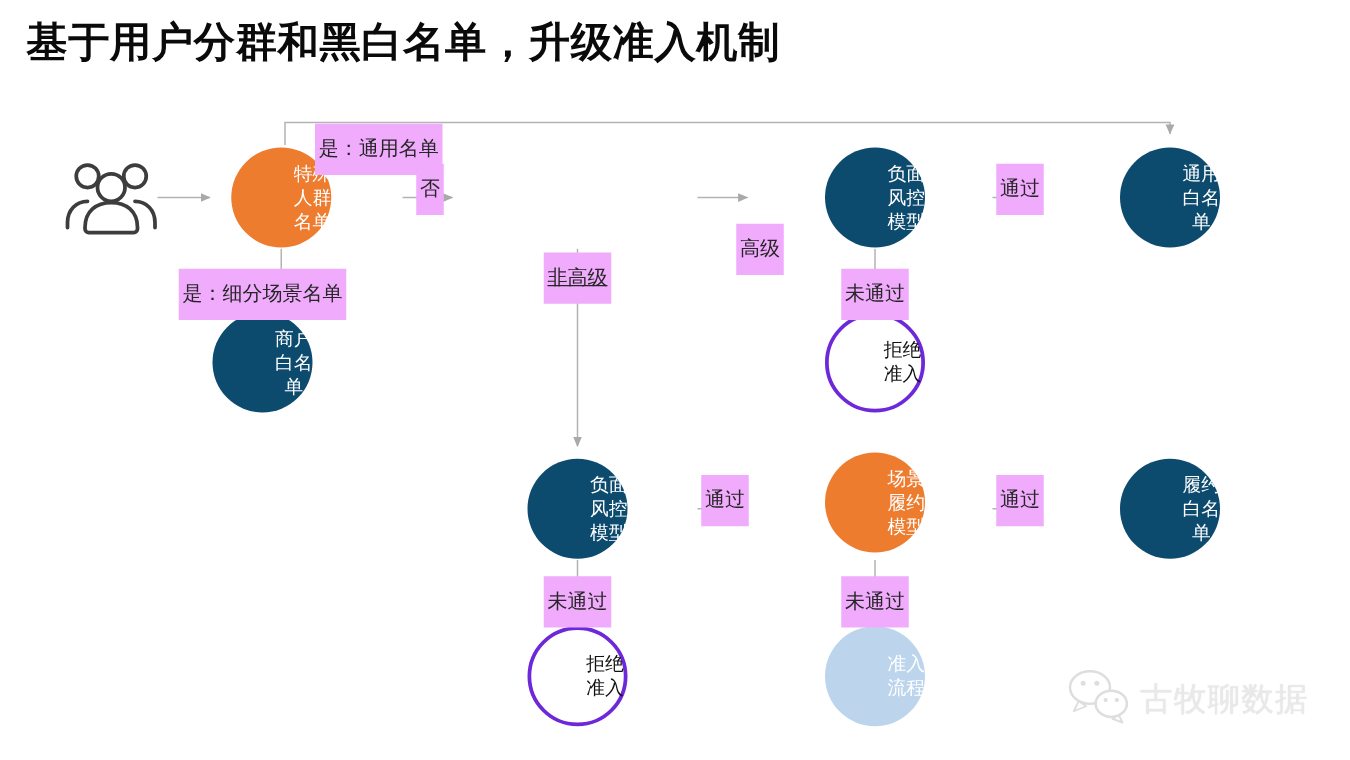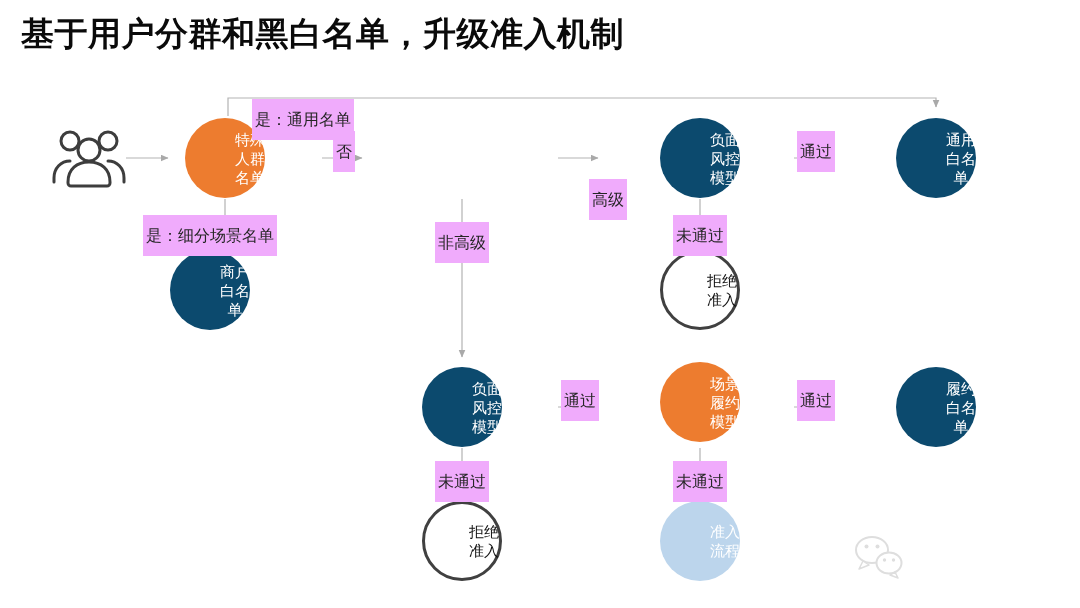--- a/index.html
+++ b/index.html
@@ -20,21 +20,21 @@
     z-index:2;box-sizing:border-box;
   }
   .node-label{
     white-space:pre-line;text-align:center;
     font-size:15px;line-height:19px;color:#ffffff;font-weight:400;
   }
   .node.orange{background:#ED7C2F;}
   .node.peach{background:#0c4a6e;}
   .node.blue{background:#0c4a6e;}
   .node.lightblue{background:#BCD5EC;}
-  .node.outline{background:#ffffff;border:3px solid #404040;}
+  .node.outline{background:#ffffff;border:3px solid #6d28d9;}
   .node.outline .node-label{color:#111111;}
   .edge-label{
     position:absolute;z-index:3;
     font-size:16px;color:#262626;background:#f0abfc;
     padding:12px 3px;white-space:nowrap;line-height:17px;
   }
   .edge-label.centered{transform:translateX(-50%);}
   .icon-wrap{position:absolute;z-index:2;}
   .watermark{
     position:absolute;left:852px;top:533px;z-index:2;
@@ -136,21 +136,21 @@
   <div class="node lightblue" style="left:660px;top:501px;">
     <span class="node-label">准入
 流程</span>
   </div>
 
   <div class="edge-label" style="left:252px;top:99px;">是：通用名单</div>
   <div class="edge-label centered" style="left:344px;top:131px;">否</div>
   <div class="edge-label centered" style="left:608px;top:131px;margin-top:48px;">高级</div>
   <div class="edge-label centered" style="left:816px;top:131px;">通过</div>
   <div class="edge-label centered" style="left:210px;top:215px;">是：细分场景名单</div>
-  <div class="edge-label centered" style="left:462px;top:222px;">非高级</div>
+  <div class="edge-label centered" style="left:462px;top:202px;text-decoration:underline;">非高级</div>
   <div class="edge-label centered" style="left:700px;top:215px;">未通过</div>
   <div class="edge-label centered" style="left:580px;top:380px;">通过</div>
   <div class="edge-label centered" style="left:816px;top:380px;">通过</div>
   <div class="edge-label centered" style="left:462px;top:461px;">未通过</div>
   <div class="edge-label centered" style="left:700px;top:461px;">未通过</div>
 
   <div class="watermark">
     <span>
       <svg width="54" height="48" viewBox="0 0 54 48">
         <g stroke="#dedede" stroke-width="2" fill="#ffffff" stroke-linejoin="round">
@@ -160,15 +160,16 @@
           <path d="M43,39 l3,6 l-8,-3 z" stroke-width="1.5"></path>
         </g>
         <g fill="#dedede">
           <circle cx="14.5" cy="13.5" r="2"></circle>
           <circle cx="25.5" cy="13.5" r="2"></circle>
           <circle cx="32.5" cy="27" r="1.7"></circle>
           <circle cx="41.5" cy="27" r="1.7"></circle>
         </g>
       </svg>
     </span>
+    <span class="watermark-text">古牧聊数据</span>
   </div>
 
 </div>
 
 </body></html>

